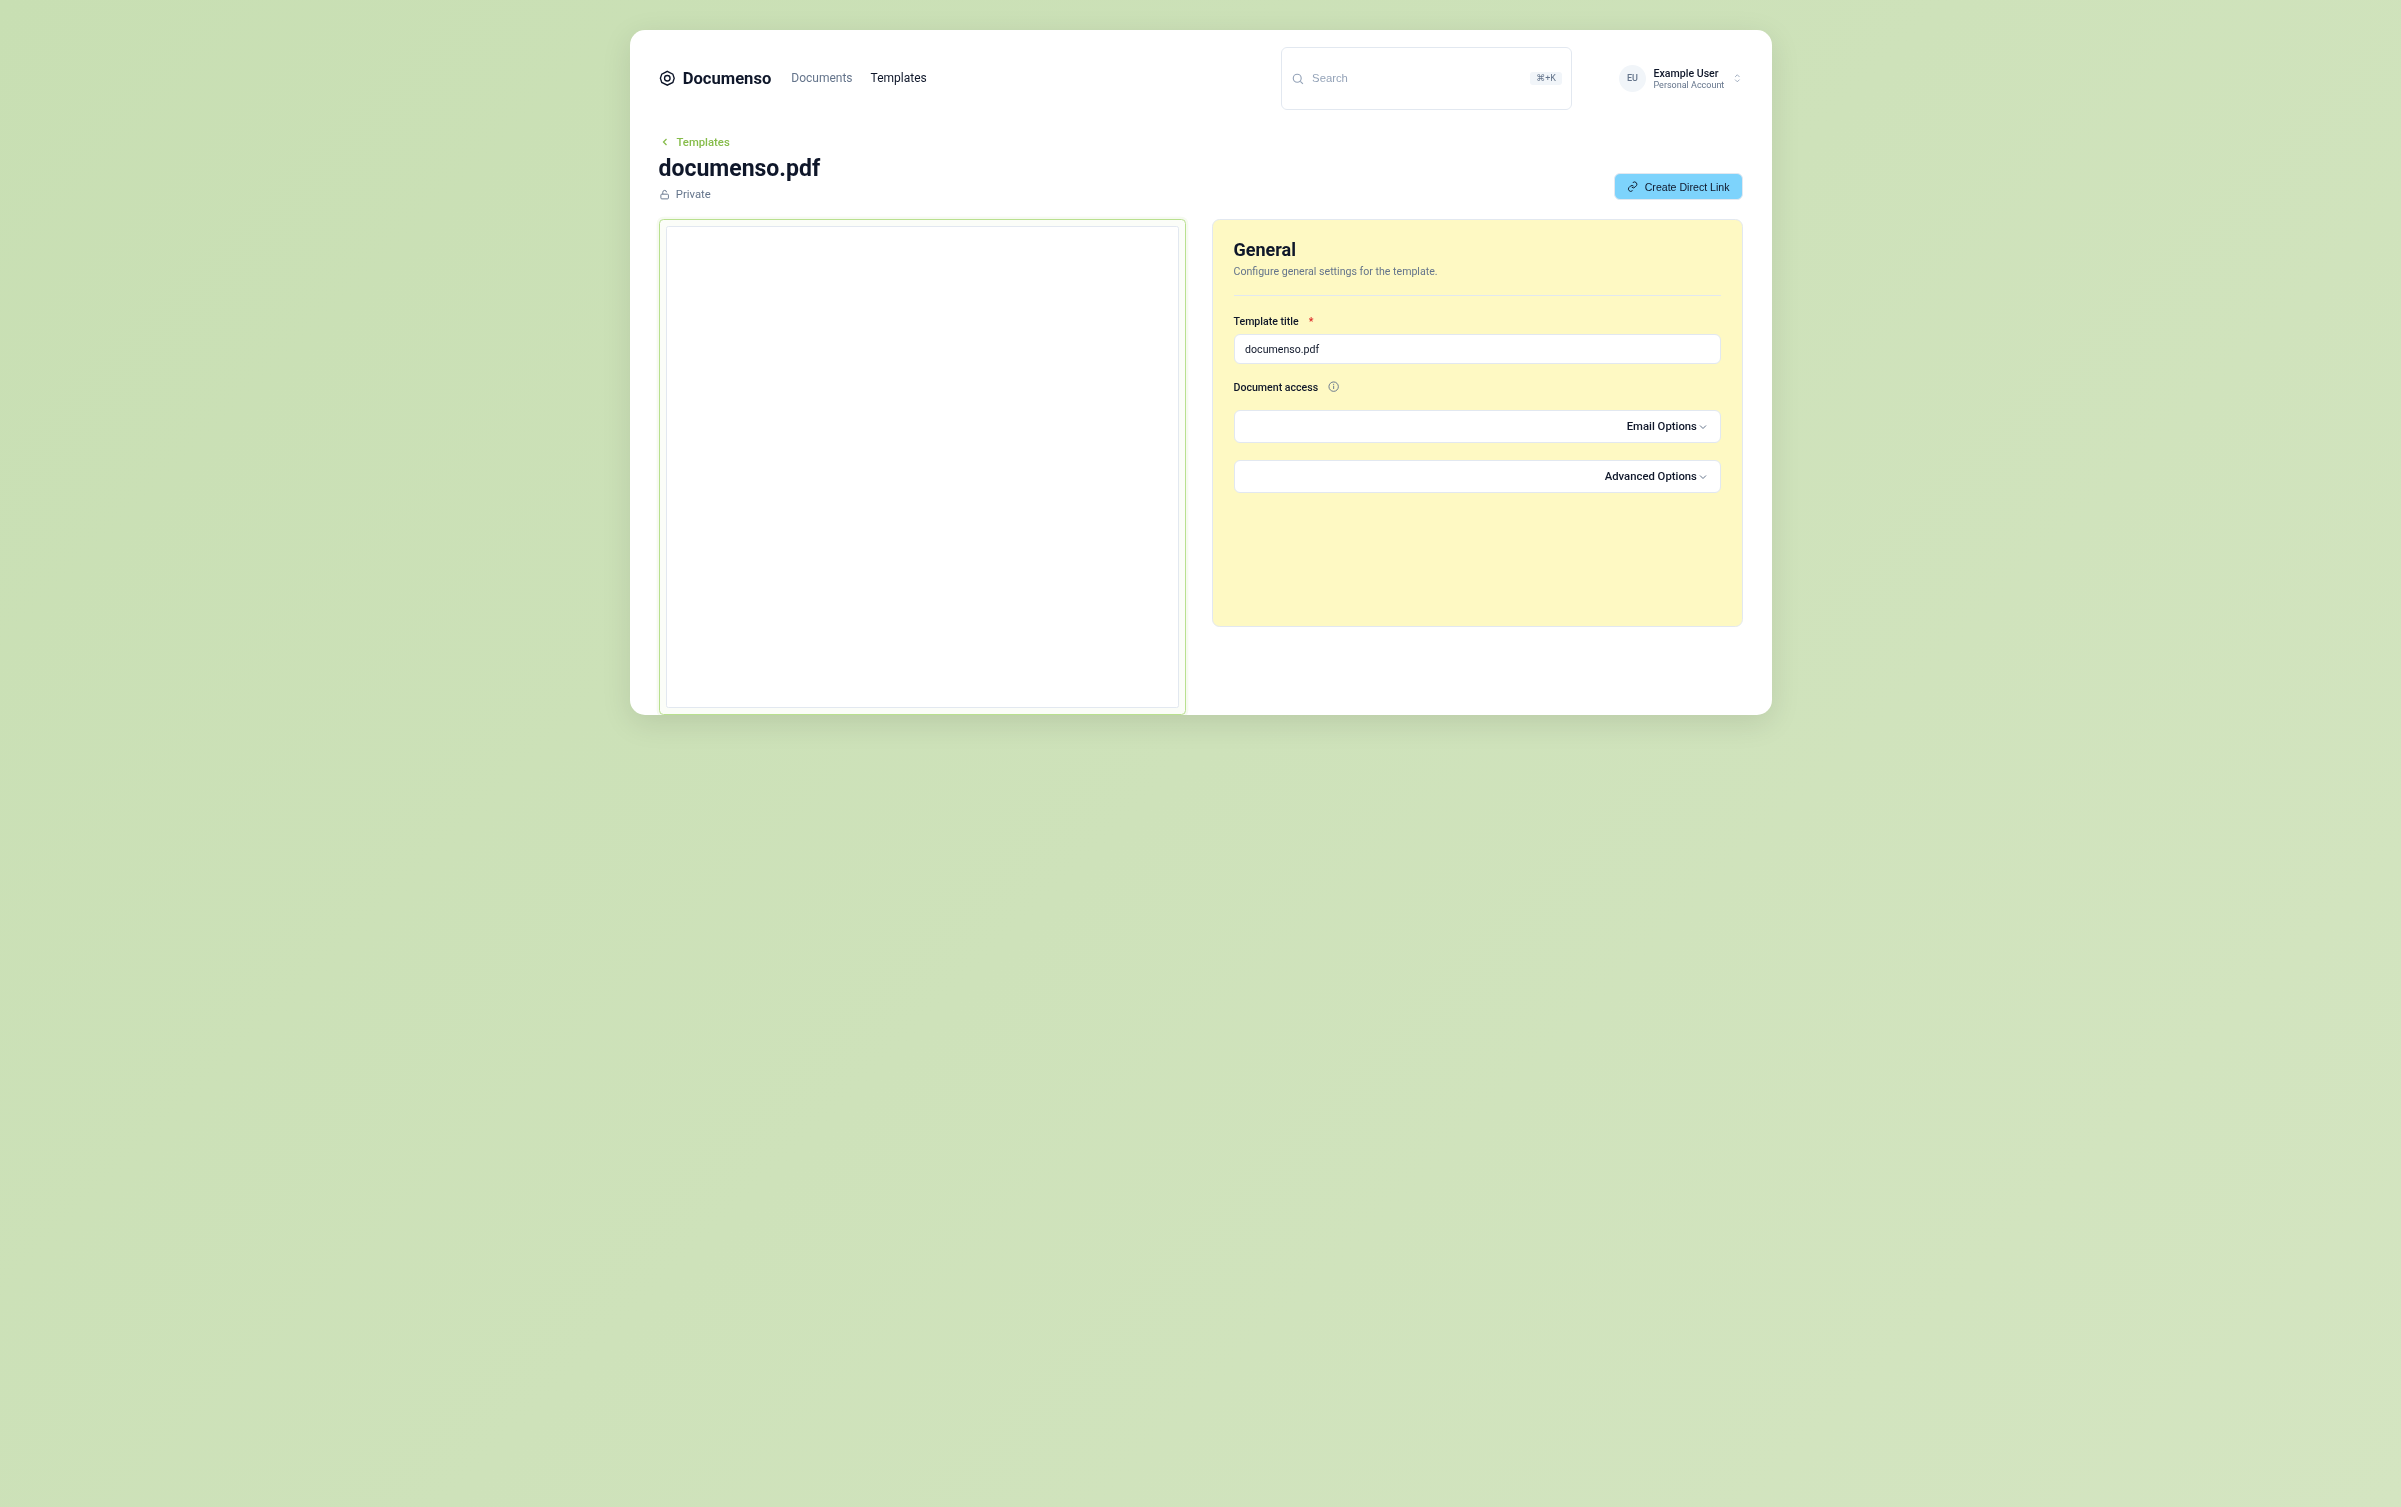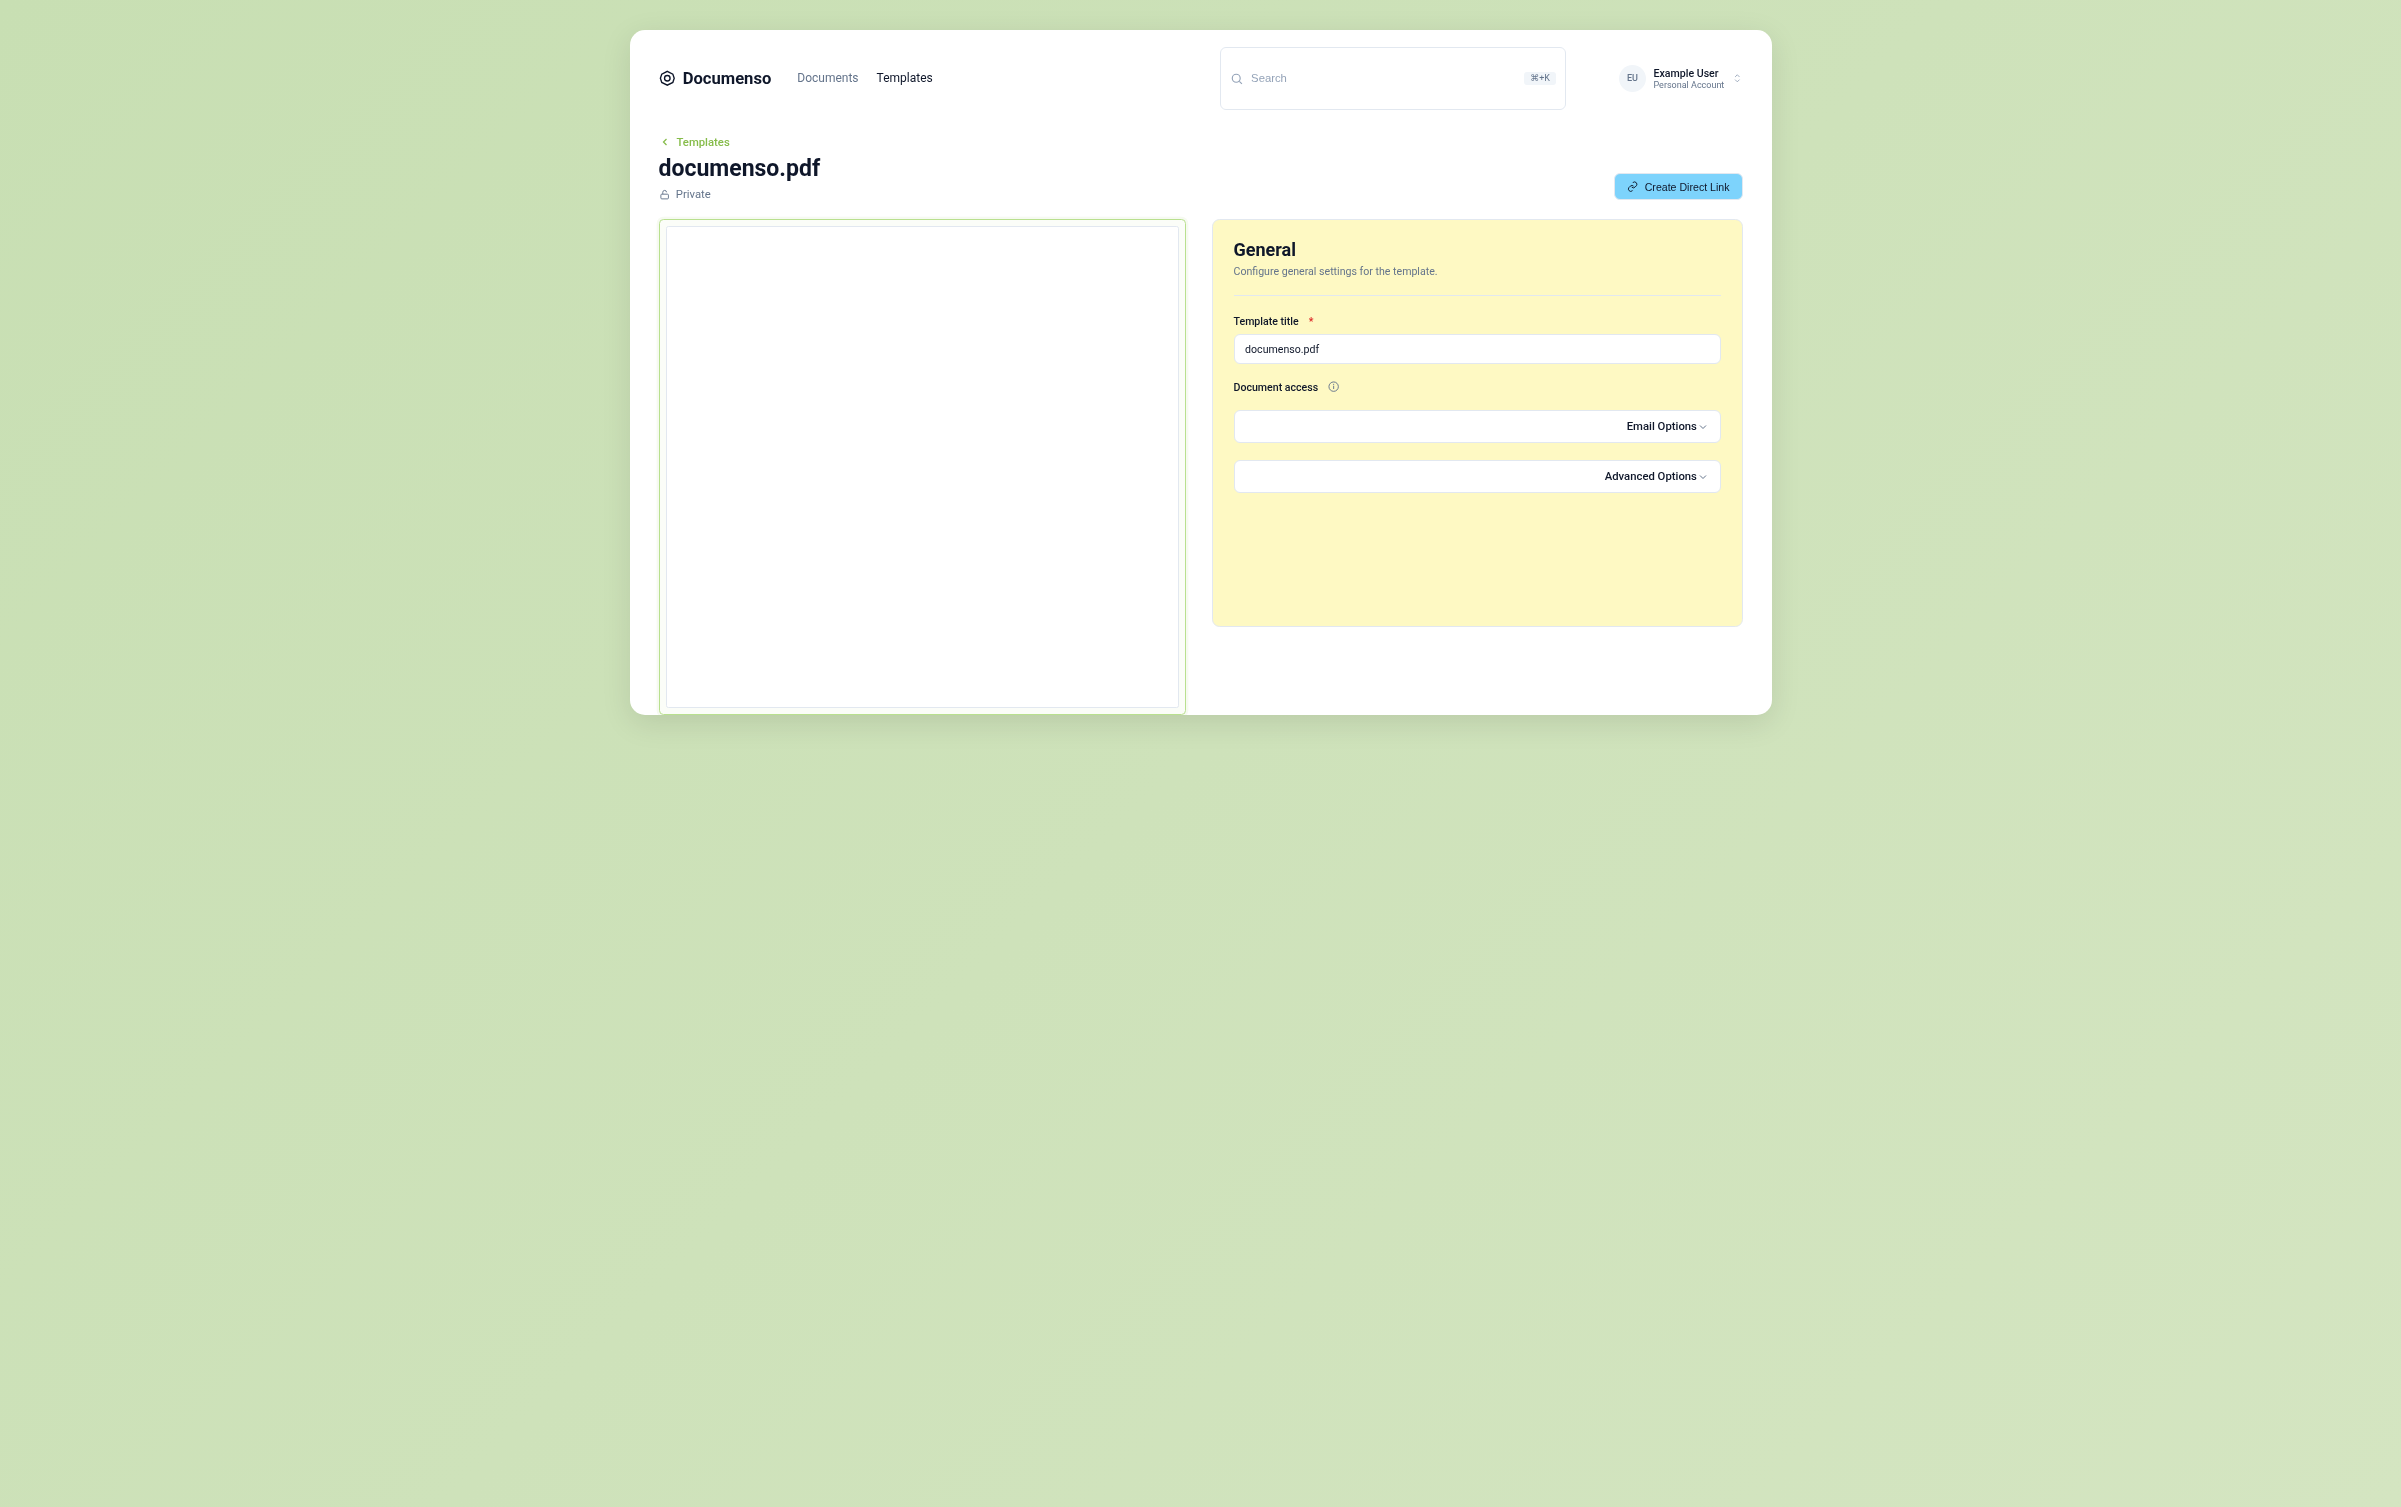--- a/index.html
+++ b/index.html
@@ -14,21 +14,21 @@
       border-radius: 15px;
       overflow: hidden;
       max-width: 1142px;
       margin: 0 auto;
       box-shadow: 0 7.6px 30px rgba(0,0,0,0.1);
     }
     .header {
       display: flex;
       align-items: center;
       padding: 16.6px 29px;
-      gap: 8px;
+      gap: 2px;
     }
     .logo-group {
       display: flex;
       align-items: center;
       gap: 7.6px;
     }
     .logo-icon {
       width: 16.6px;
       height: 16.6px;
     }
@@ -52,21 +52,21 @@
       color: #0f172a;
     }
     .search-box {
       flex: 0 0 auto;
       margin-left: auto;
       display: flex;
       align-items: center;
       border: 0.8px solid #e2e8f0;
       border-radius: 6px;
       padding: 24px 9px;
-      width: 346px;
+      width: 291px;
       gap: 7.6px;
     }
     .search-icon {
       color: #94a3b8;
       flex-shrink: 0;
     }
     .search-input {
       border: none;
       outline: none;
       font-size: 11.3px;

